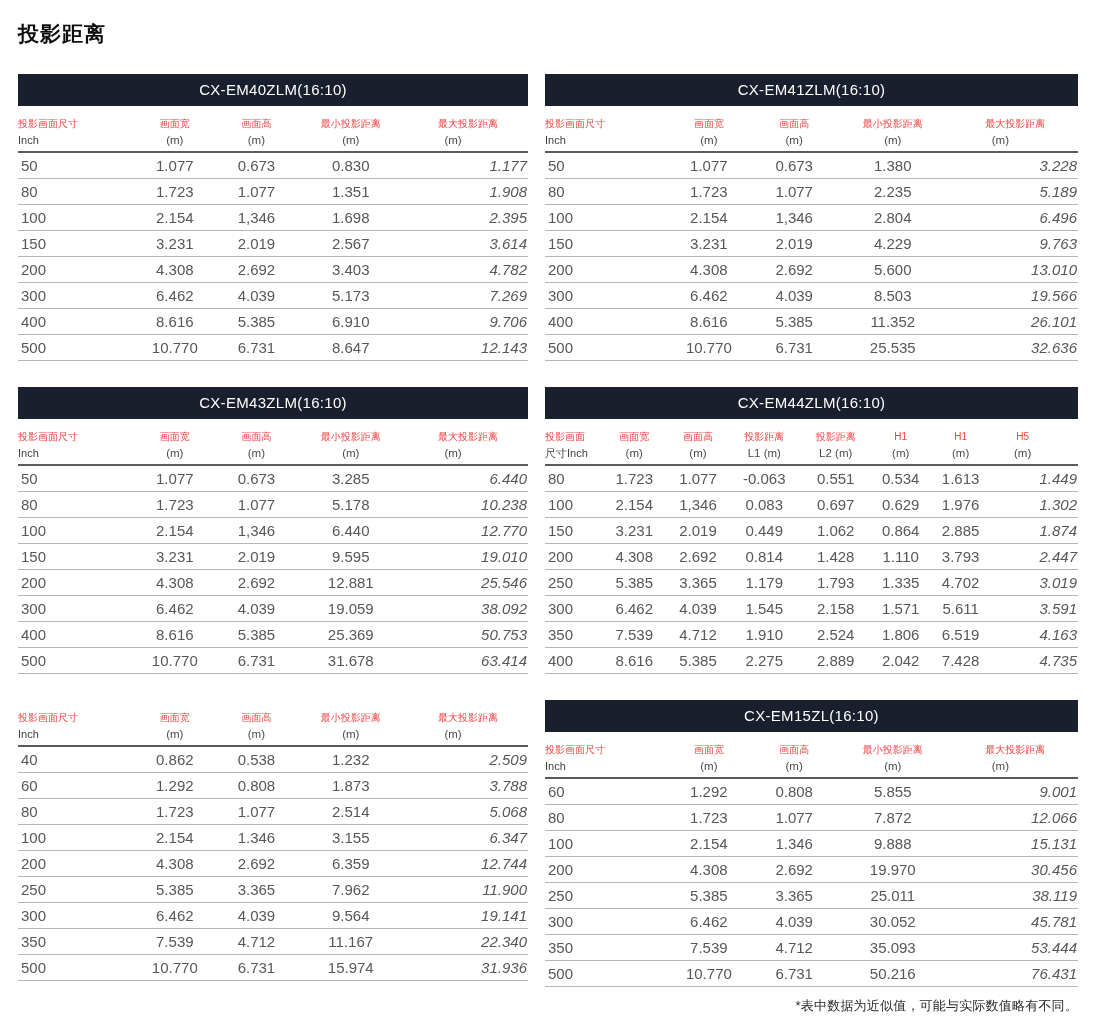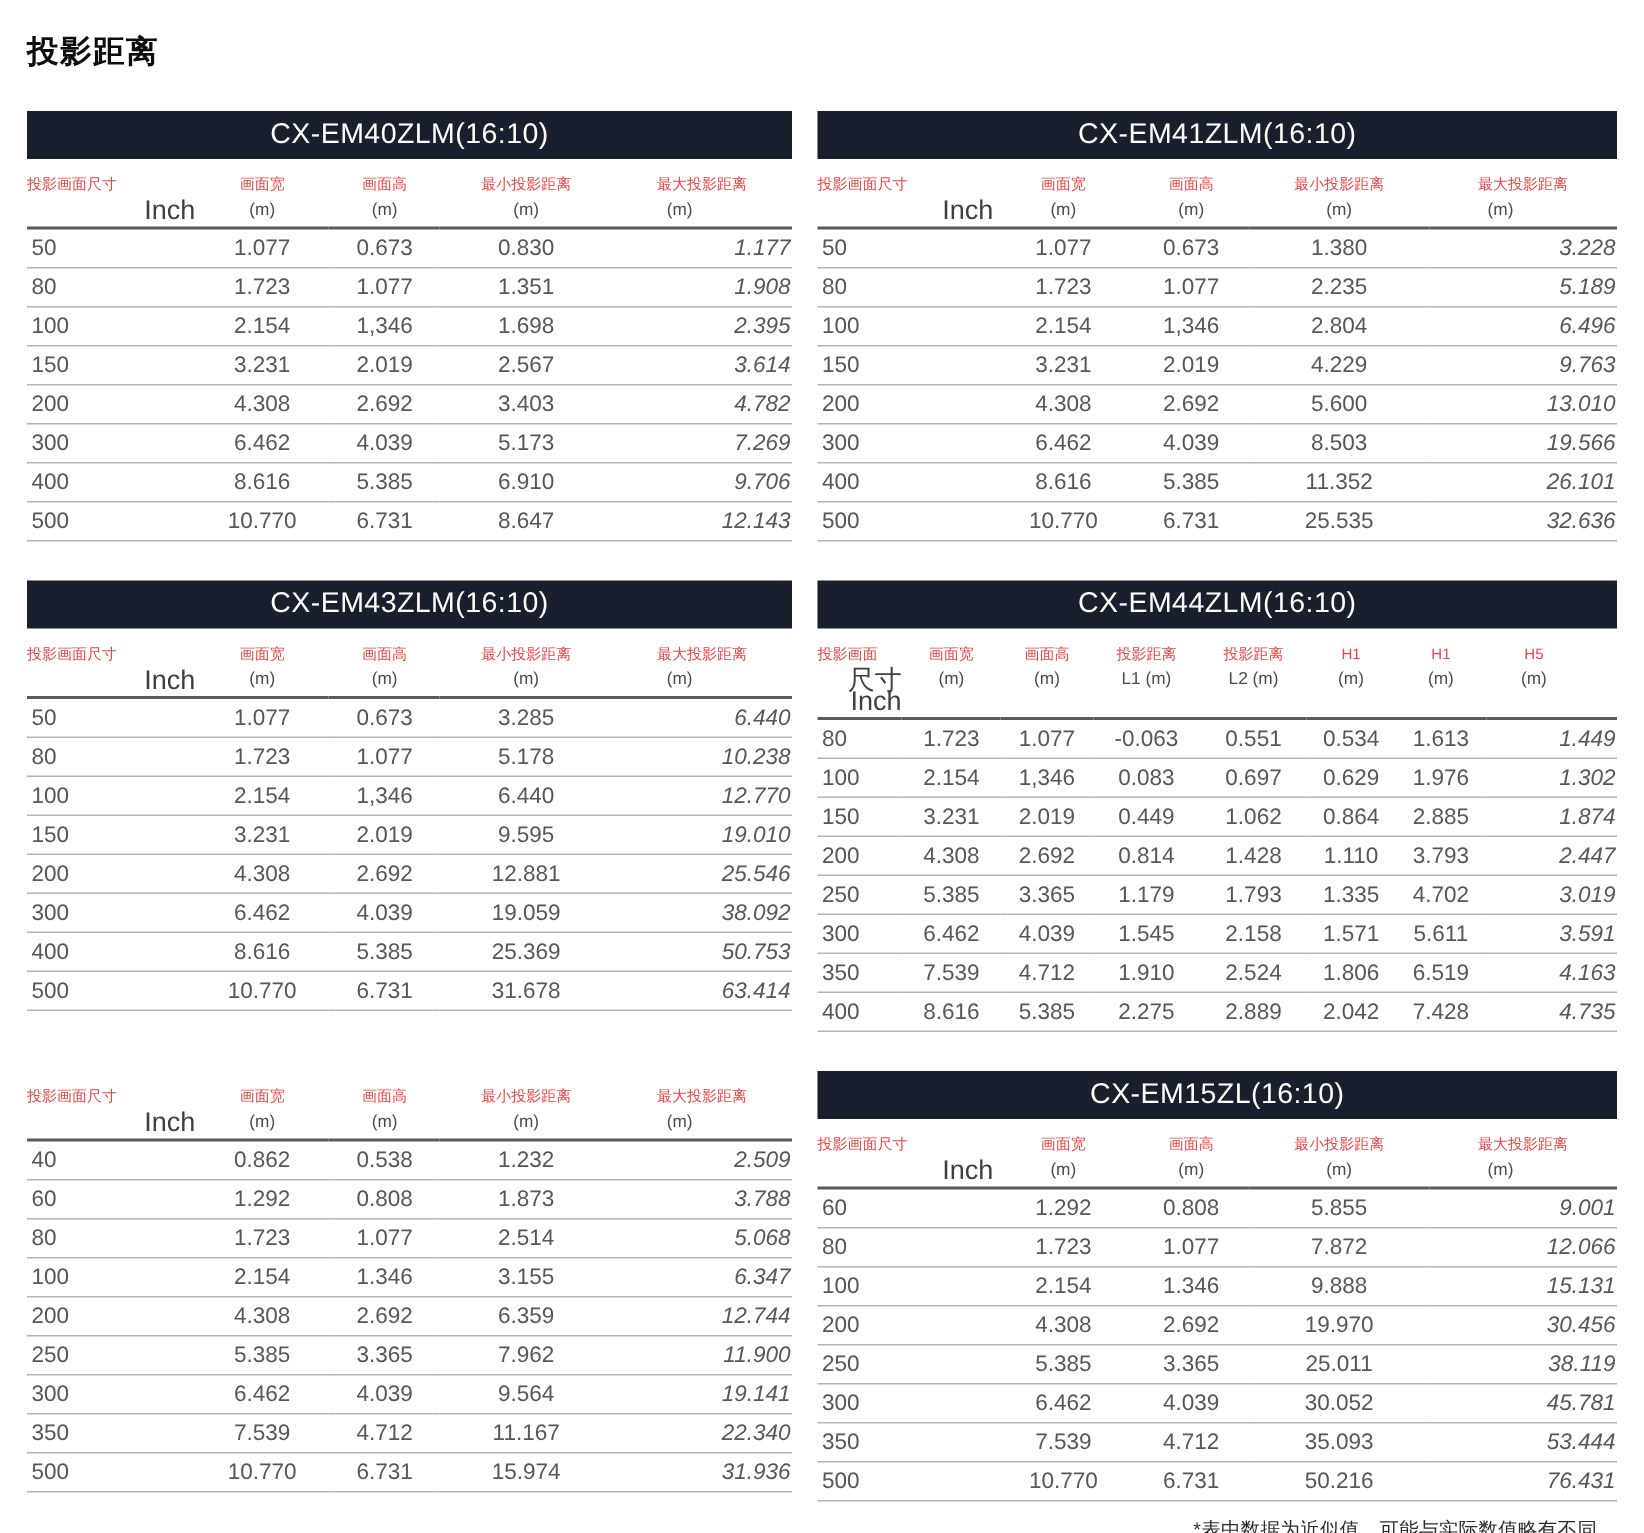--- a/index.html
+++ b/index.html
@@ -16,36 +16,36 @@
   .grid{
     display:grid;
     grid-template-columns:510px 533px;
     column-gap:17px;row-gap:26px;
     align-items:start;
   }
   .tblock{width:100%;}
   .bar{
     height:32px;line-height:32px;
     background:#1a1f2d;color:#ffffff;
-    text-align:center;font-size:19px;font-weight:500;
+    text-align:center;font-size:15px;font-weight:500;
     letter-spacing:.3px;
   }
   table{
     width:100%;border-collapse:collapse;table-layout:fixed;
     margin-top:2px;
   }
   th{
     text-align:center;vertical-align:top;
     padding:7px 0 4px 0;
     border-bottom:2.5px solid #595a5c;
     font-weight:400;
   }
   th .hl{display:block;font-size:10px;line-height:18px;color:#ef4444;white-space:nowrap;}
   th .hs{display:block;font-size:11.5px;line-height:14px;color:#4a4b4d;}
-  th .hs-big{font-size:18px;color:#3f4042;text-align:right;}
+  th .hs-big{font-size:11px;color:#3f4042;}
   th:first-child{text-align:left;}
   td{
     font-size:15px;color:#56575b;
     height:25px;padding:0;
     border-bottom:1px solid #b3b5b7;
     text-align:center;white-space:nowrap;
   }
   td:first-child{text-align:left;padding-left:3px;}
   td:last-child{text-align:right;padding-right:1px;font-style:italic;}
   

